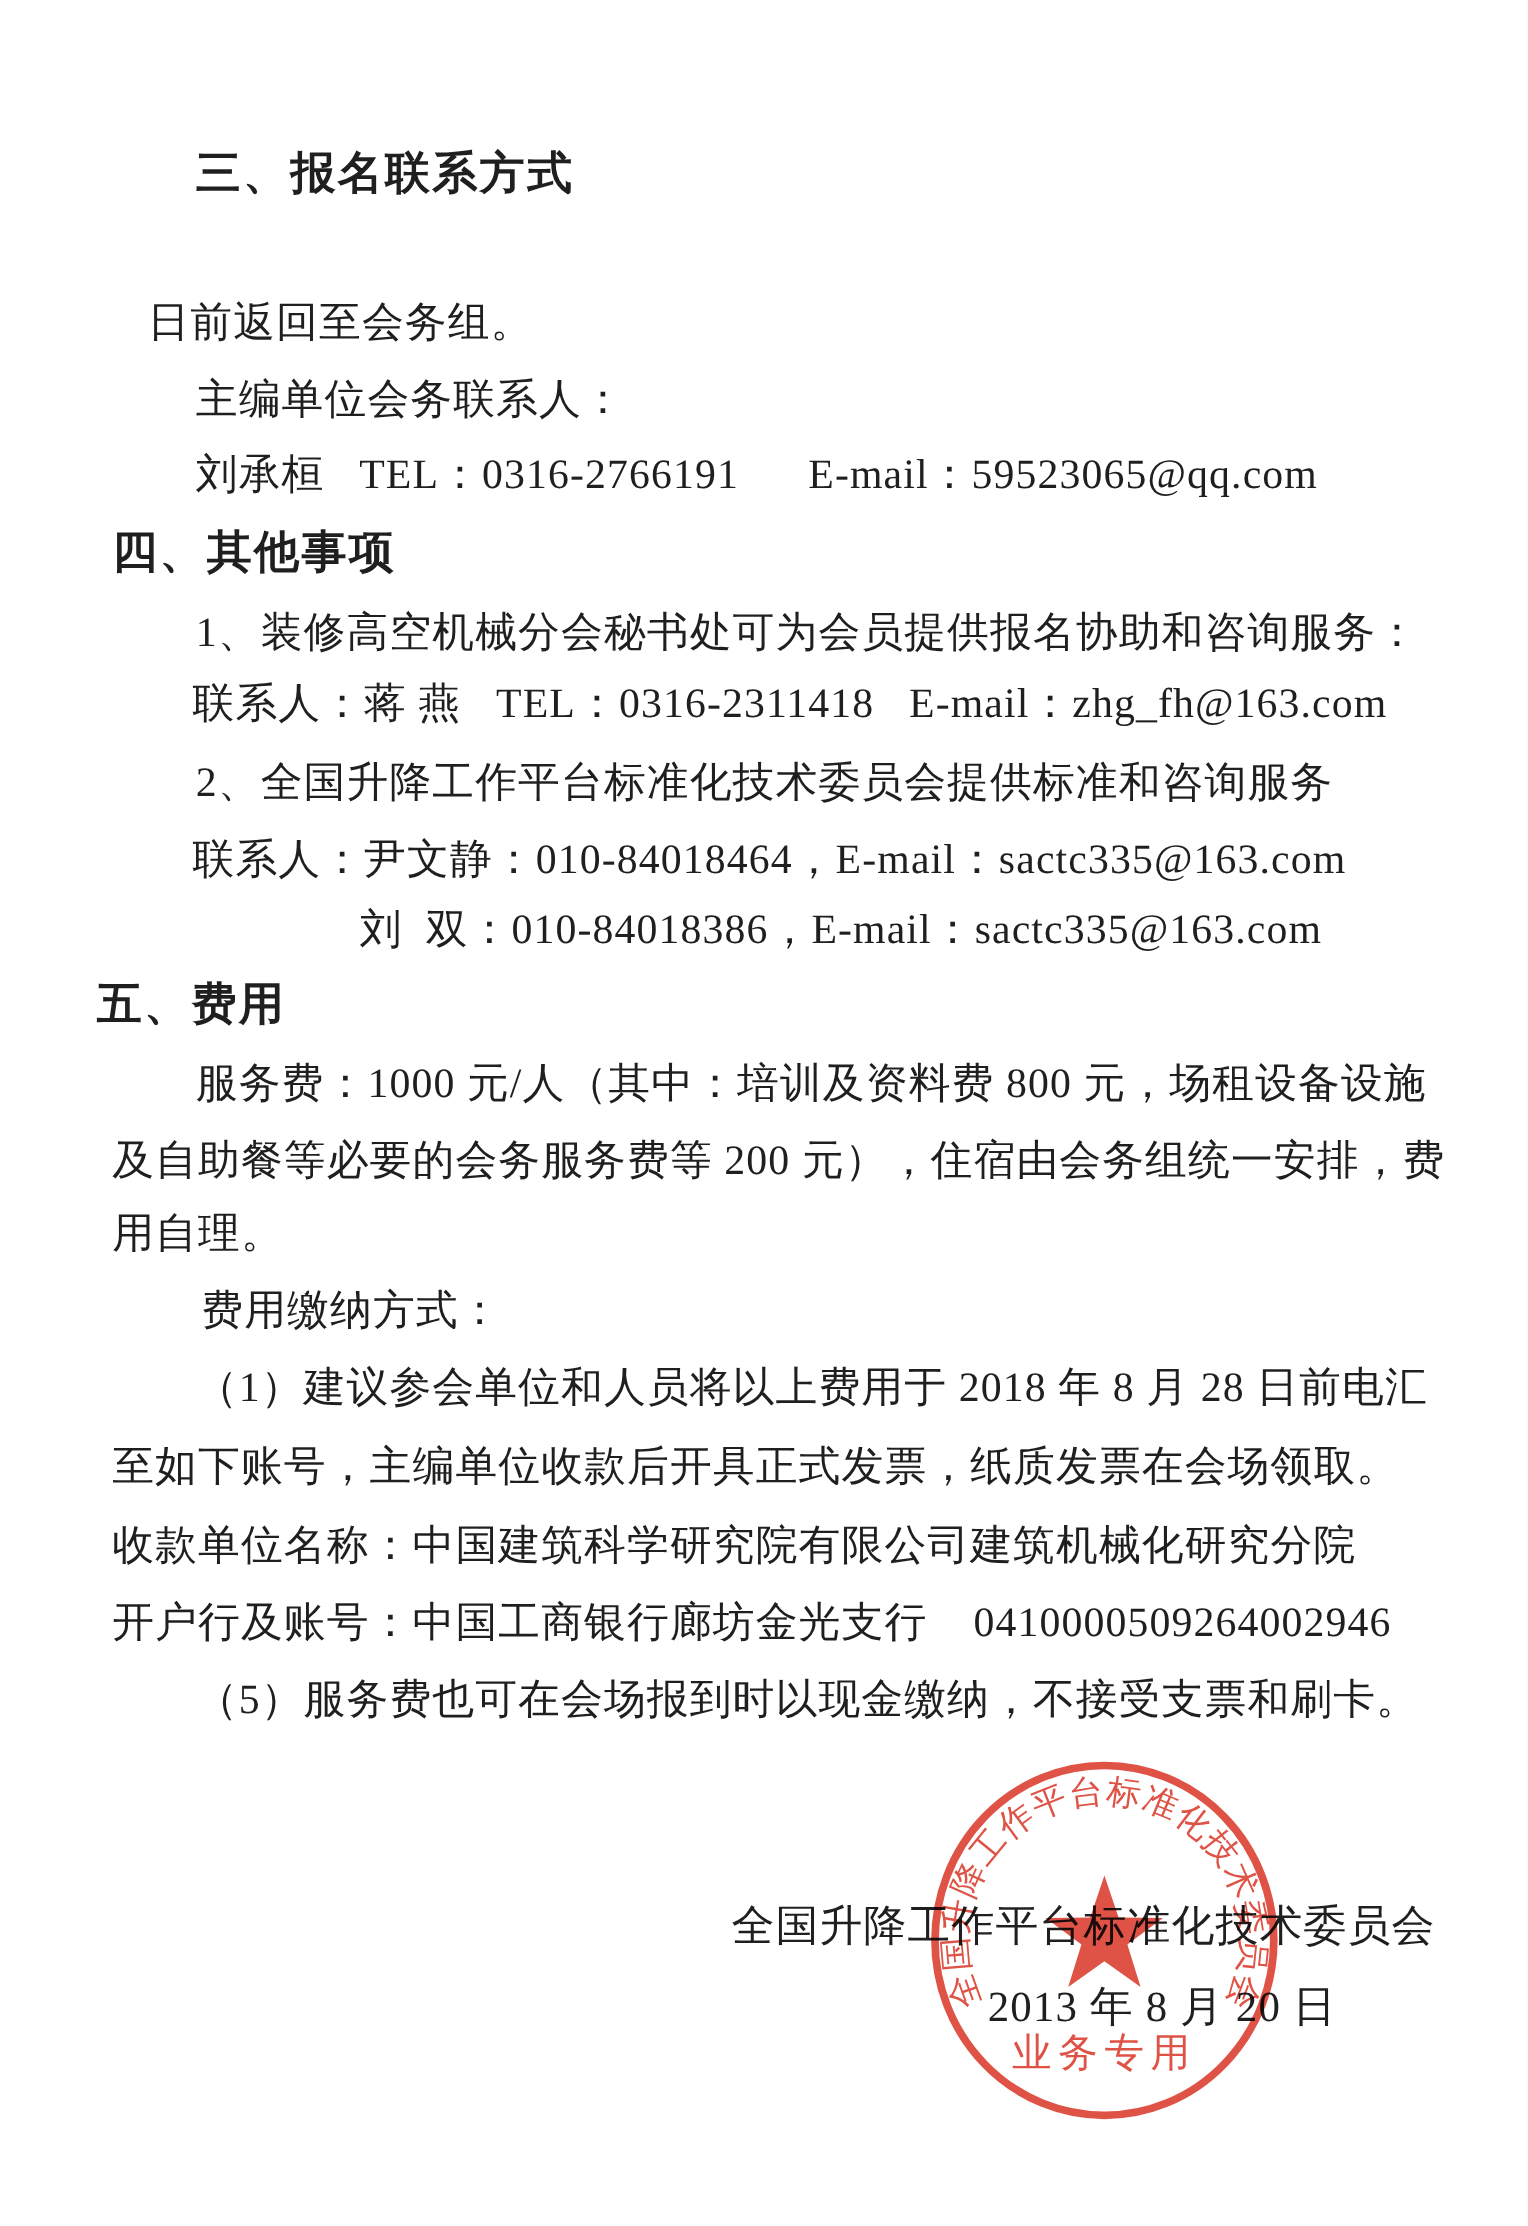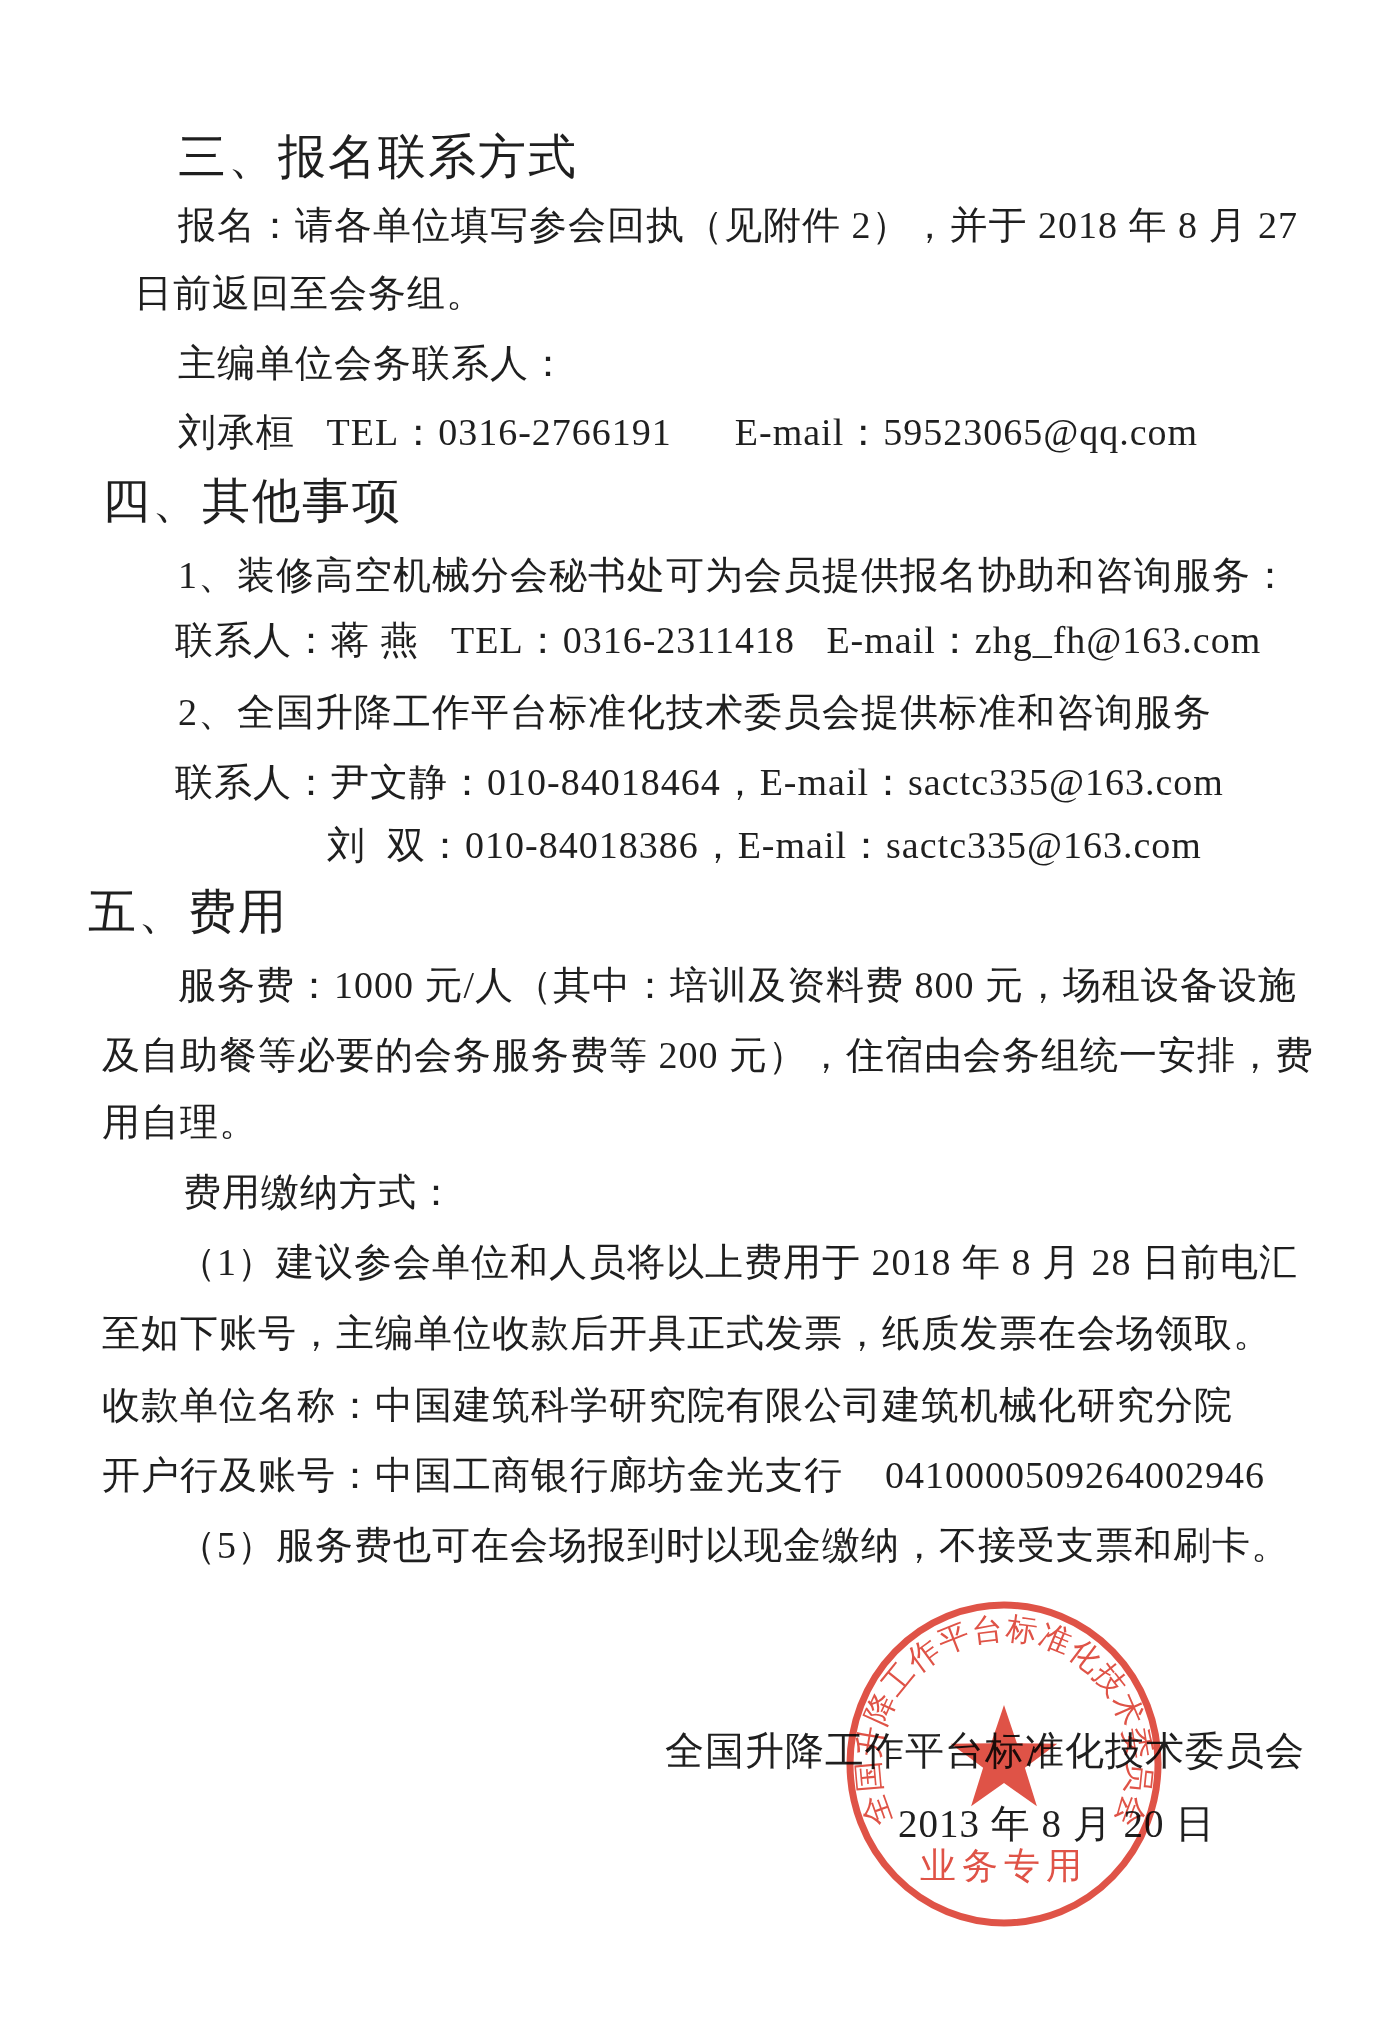--- a/index.html
+++ b/index.html
@@ -14,22 +14,22 @@
     overflow: hidden;
   }
   .line {
     position: absolute;
     font-size: 38px;
     line-height: 52px;
     letter-spacing: 1px;
     white-space: pre;
   }
   .heading {
-    font-weight: normal;
-    font-size: 48px;
+    font-weight: bold;
+    font-size: 41px;
     letter-spacing: 2px;
   }
   .sig {
     position: absolute;
     font-size: 39px;
     letter-spacing: 1px;
     white-space: pre;
     z-index: 2;
   }
   .seal {
@@ -43,21 +43,20 @@
     opacity: 0.92;
   }
   .seal svg { display: block; }
 </style>
 </head>
 <body>
 
 <div class="page">
 
   <div class="line heading" style="top:131px; left:178px;">三、报名联系方式</div>
-  <div class="line" style="top:199px; left:178px;">报名：请各单位填写参会回执（见附件 2），并于 2018 年 8 月 27</div>
   <div class="line" style="top:267px; left:102px;margin-left:32px;">日前返回至会务组。</div>
   <div class="line" style="top:337px; left:178px;">主编单位会务联系人：</div>
   <div class="line" style="top:406px; left:178px;">刘承桓   TEL：0316-2766191      E-mail：59523065@qq.com</div>
 
   <div class="line heading" style="top:475px; left:102px;">四、其他事项</div>
   <div class="line" style="top:549px; left:178px;">1、装修高空机械分会秘书处可为会员提供报名协助和咨询服务：</div>
   <div class="line" style="top:614px; left:175px;">联系人：蒋 燕   TEL：0316-2311418   E-mail：zhg_fh@163.com</div>
   <div class="line" style="top:686px; left:178px;">2、全国升降工作平台标准化技术委员会提供标准和咨询服务</div>
   <div class="line" style="top:756px; left:175px;">联系人：尹文静：010-84018464，E-mail：sactc335@163.com</div>
   <div class="line" style="top:819px; left:327px;">刘  双：010-84018386，E-mail：sactc335@163.com</div>

